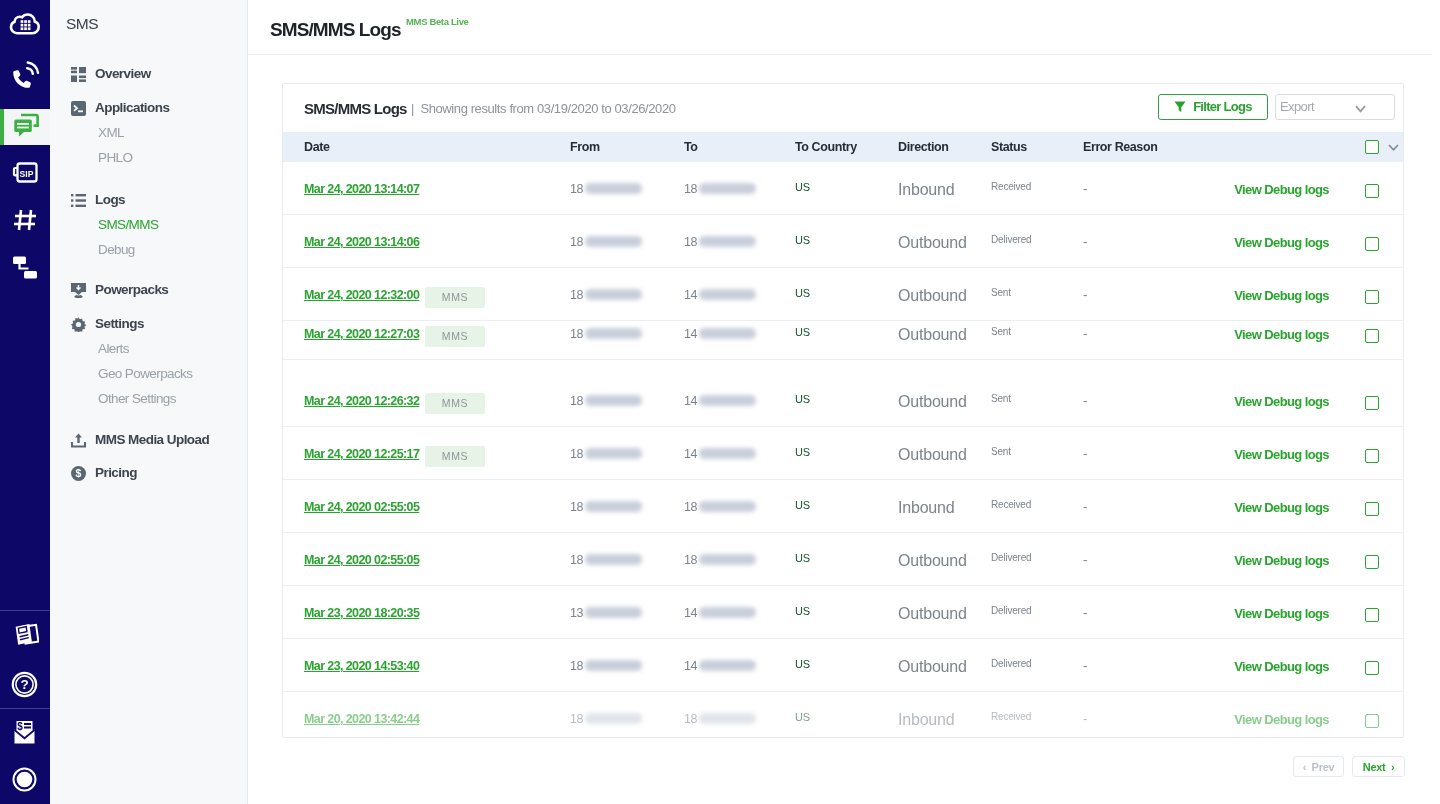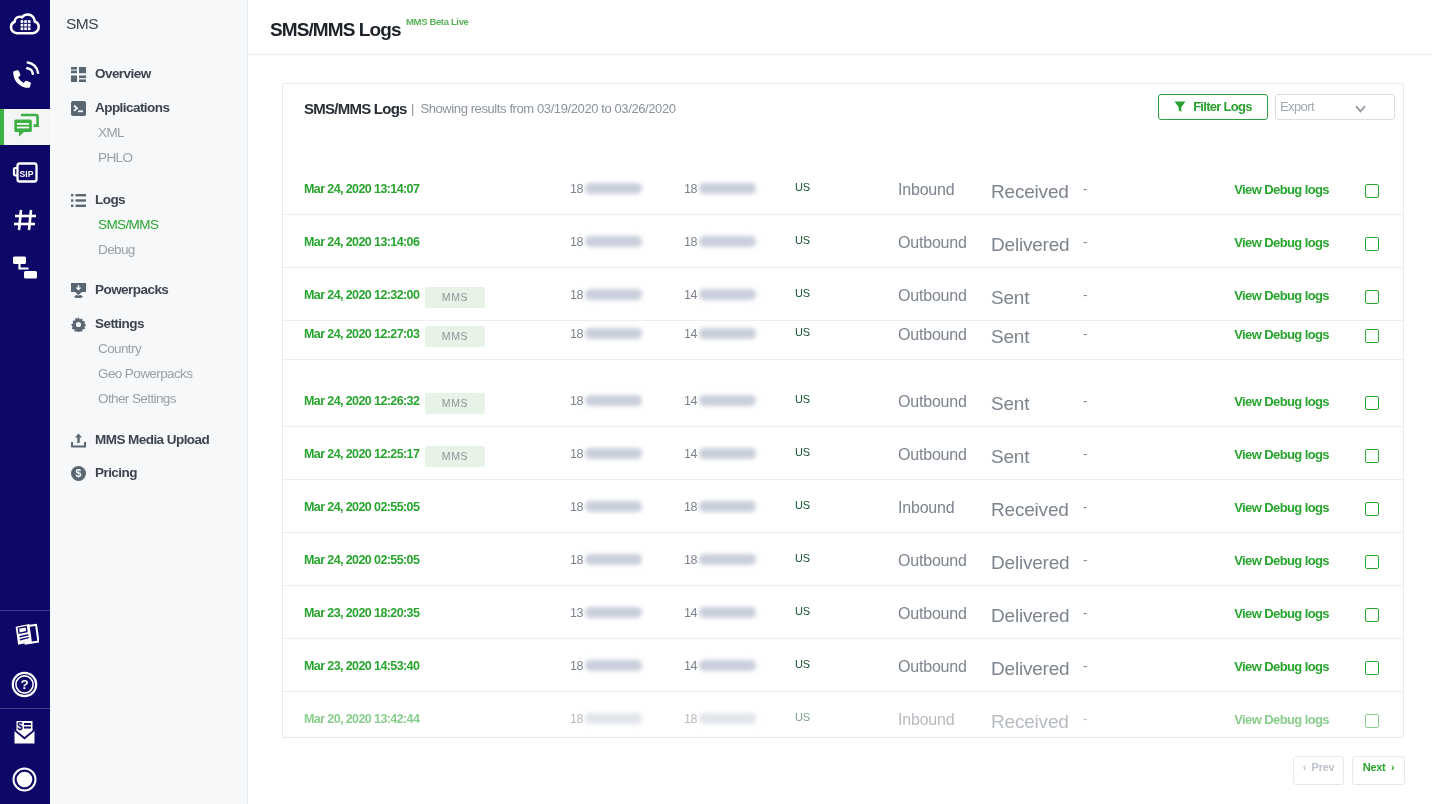--- a/index.html
+++ b/index.html
@@ -30,35 +30,35 @@
 #card { position:absolute; left:34px; top:83px; width:1122px; height:655px; background:#fff; border:1px solid #e7eaee; border-radius:2px; }
 #cardtitle { position:absolute; left:21px; top:16px; font-size:15px; font-weight:bold; color:#272e35; letter-spacing:-0.75px; }
 #cardsub { position:absolute; left:128px; top:17px; font-size:13px; color:#8b939c; letter-spacing:-0.4px; }
 #btnFilter { position:absolute; left:875px; top:10px; width:110px; height:26px; border:1px solid #2f9e44; border-radius:3px; color:#2aa02e; font-size:13px; font-weight:bold; text-align:center; line-height:24px; letter-spacing:-0.7px; }
 #btnExport { position:absolute; left:992px; top:10px; width:120px; height:26px; border:1px solid #d9dde2; border-radius:3px; color:#a3aab2; font-size:13px; text-align:left; line-height:24px; letter-spacing:-0.6px; }
 
 #thead { position:absolute; left:0; top:48px; width:1120px; height:30px; background:#e9eff8; }
 .th { position:absolute; top:8px; font-size:12.5px; font-weight:bold; color:#272d34; letter-spacing:-0.4px; }
 #tbody { position:absolute; left:0; top:78px; width:1120px; height:575px; overflow:hidden; }
 .row { position:absolute; left:0; width:1120px; height:53px; border-bottom:1px solid #eceef1; }
-.c-date { position:absolute; left:21px; top:20px; font-size:12.5px; font-weight:bold; color:#28a52e; white-space:nowrap; letter-spacing:-0.6px; }
+.c-date { position:absolute; left:21px; top:20px; font-size:12.5px; font-weight:bold; color:#28a52e; white-space:nowrap; letter-spacing:-0.6px;text-decoration:underline; }
 .mms { position:absolute; left:142px; top:19px; width:60px; height:21px; background:#e7f3e6; border-radius:2px; color:#8c979b; font-size:10.5px; font-weight:normal; text-align:center; line-height:21px; letter-spacing:0.6px; }
 .c-from { position:absolute; left:287px; top:20px; font-size:12.5px; color:#7b838c; letter-spacing:-0.4px; }
 .c-to { position:absolute; left:401px; top:20px; font-size:12.5px; color:#7b838c; letter-spacing:-0.4px; }
 .blur { display:inline-block; width:57px; height:11px; background:#c9cfda; border-radius:5px; filter:blur(1.9px); vertical-align:-1px; margin-left:2px; }
 .c-ctry { position:absolute; left:512px; top:19px; font-size:11px; color:#14532d; letter-spacing:-0.2px; }
 .c-dir { position:absolute; left:615px; top:19px; font-size:16px; color:#7c848d; letter-spacing:-0.2px; }
-.c-stat { position:absolute; left:708px; top:19px; font-size:19px; color:#7c848d; letter-spacing:-0.2px; }
+.c-stat { position:absolute; left:708px; top:19px; font-size:10px; color:#7c848d; letter-spacing:-0.2px; }
 .c-err { position:absolute; left:800px; top:19px; font-size:13.5px; color:#7c848d; }
 .c-view { position:absolute; right:74px; top:20px; font-size:13px; font-weight:bold; color:#28a52e; letter-spacing:-0.6px; }
 .cb { position:absolute; left:1082px; width:14px; height:14px; border:1.5px solid #2aa52e; border-radius:2px; background:#fff; }
 .row .cb { top:22px; }
 
 #pag { position:absolute; left:0; top:0; }
-.pgbtn { position:absolute; height:29px; border:1px solid #e5e8ec; border-radius:3px; font-size:11px; font-weight:bold; text-align:center; line-height:20px; background:#fff; letter-spacing:-0.3px; }
+.pgbtn { position:absolute; height:21px; border:1px solid #e5e8ec; border-radius:3px; font-size:11px; font-weight:bold; text-align:center; line-height:20px; background:#fff; letter-spacing:-0.3px; }
 </style>
 </head>
 <body>
 
 <div id="rail">
   <div class="sel">
       <div class="bar"></div>
     </div>
   <div class="divider" style="top:610px"></div>
   <div class="divider" style="top:708px"></div>
@@ -179,21 +179,21 @@
       </g>
       <path d="M5 12 a7 7 0 0 0 5 0 l2 2 a9 9 0 0 1 -9 0 Z" fill="#5a6773"></path>
       <path d="M7.5 2 v4 M5.5 4.5 L7.5 6.5 L9.5 4.5" stroke="#f7f8fa" stroke-width="1.4" fill="none"></path>
     </svg>
   <div class="mitem" style="top:282px">Powerpacks</div>
   <svg class="micon" style="top:317px" viewBox="0 0 15 15">
       <path d="M7.5 0 l1.2 2.2 2.5-.6 .4 2.5 2.5 .4 -.6 2.5 2.2 1.2 -2.2 1.2 .6 2.5 -2.5 .4 -.4 2.5 -2.5 -.6 -1.2 2.2 -1.2 -2.2 -2.5 .6 -.4 -2.5 -2.5 -.4 .6 -2.5 L0 7.5 l2.2 -1.2 -.6 -2.5 2.5 -.4 .4 -2.5 2.5 .6 Z" fill="#5a6773"></path>
       <circle cx="7.5" cy="7.5" r="2.6" fill="#f7f8fa"></circle>
     </svg>
   <div class="mitem" style="top:316px">Settings</div>
-  <div class="sitem" style="top:341px">Country</div>
+  <div class="sitem" style="top:341px">Alerts</div>
   <div class="sitem" style="top:366px">Geo Powerpacks</div>
   <div class="sitem" style="top:391px">Other Settings</div>
   <svg class="micon" style="top:433px" viewBox="0 0 15 15">
       <path d="M1 9 v4.5 h13 V9" fill="none" stroke="#5a6773" stroke-width="2"></path>
       <path d="M7.5 0.5 L11 4.5 H8.7 V10 H6.3 V4.5 H4 Z" fill="#5a6773"></path>
     </svg>
   <div class="mitem" style="top:432px">MMS Media Upload</div>
   <svg class="micon" style="top:466px" viewBox="0 0 15 15">
       <circle cx="7.5" cy="7.5" r="7.5" fill="#5a6773"></circle>
       <text x="7.5" y="11.4" text-anchor="middle" font-family="Liberation Sans,sans-serif" font-size="10.5" font-weight="bold" fill="#f7f8fa">$</text>
@@ -207,20 +207,33 @@
   <div id="card">
     <div id="cardtitle">SMS/MMS Logs</div>
     <div id="cardsub">|&nbsp; Showing results from 03/19/2020 to 03/26/2020</div>
     <div id="btnFilter"><svg width="12" height="12" viewBox="0 0 12 12" style="vertical-align:-1.5px;margin-right:7px">
           <path d="M0.5 0.5 h11 L7.3 6.2 V11 L4.7 9.2 V6.2 Z" fill="#2aa02e"></path>
         </svg>Filter Logs</div>
     <div id="btnExport"><span style="margin-left:4px">Export</span><svg width="11" height="8" viewBox="0 0 11 8" style="position:absolute;right:28px;top:10px">
           <path d="M1 1.2 L5.5 6.4 L10 1.2" fill="none" stroke="#939aa2" stroke-width="1.8"></path>
         </svg></div>
 
+    <div id="thead">
+      <div class="th" style="left:21px">Date</div>
+      <div class="th" style="left:287px">From</div>
+      <div class="th" style="left:401px">To</div>
+      <div class="th" style="left:512px">To Country</div>
+      <div class="th" style="left:615px">Direction</div>
+      <div class="th" style="left:708px">Status</div>
+      <div class="th" style="left:800px">Error Reason</div>
+      <div class="cb" style="top:8px"></div>
+      <svg width="11" height="7" viewBox="0 0 11 7" style="position:absolute;left:1105px;top:12px">
+          <path d="M1 1 L5.5 5.8 L10 1" fill="none" stroke="#828a93" stroke-width="1.6"></path>
+        </svg>
+    </div>
     <div id="tbody">
   <div class="row" style="top:0px;">
     <div class="c-date">Mar 24, 2020 13:14:07</div>
     <div class="c-from">18<span class="blur"></span></div>
     <div class="c-to">18<span class="blur"></span></div>
     <div class="c-ctry">US</div>
     <div class="c-dir">Inbound</div>
     <div class="c-stat">Received</div>
     <div class="c-err">-</div>
     <div class="c-view">View Debug logs</div>

